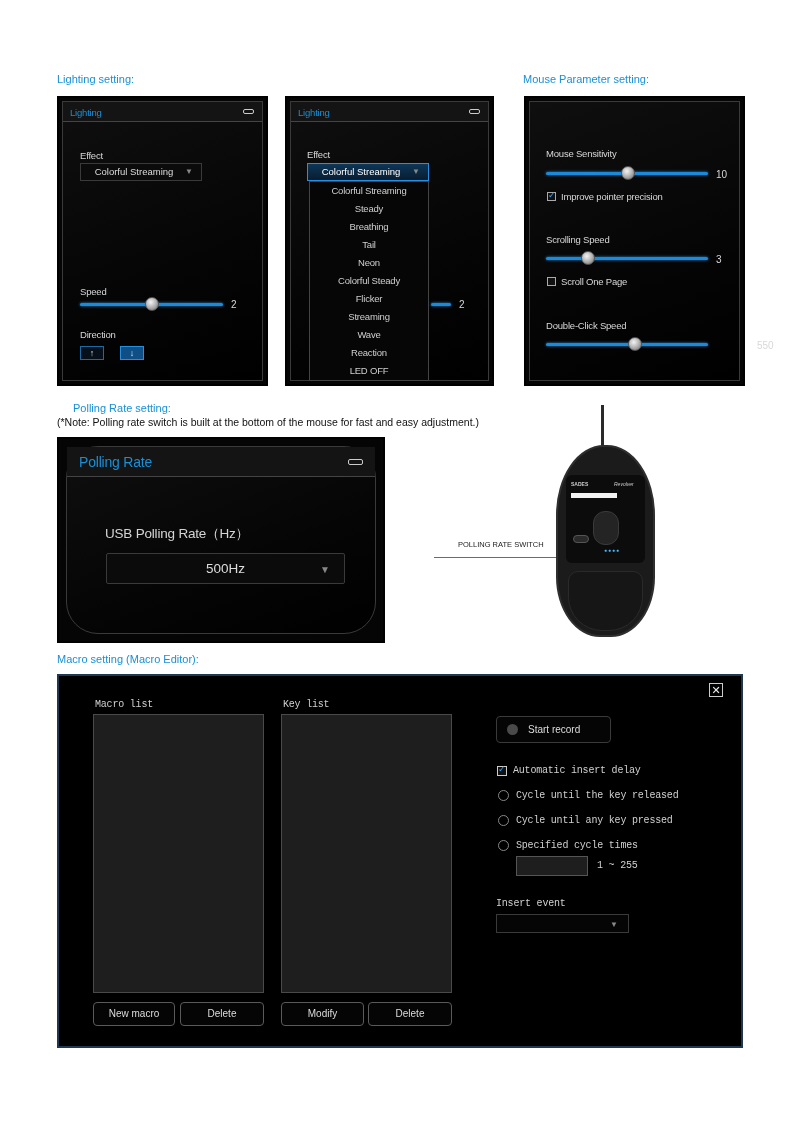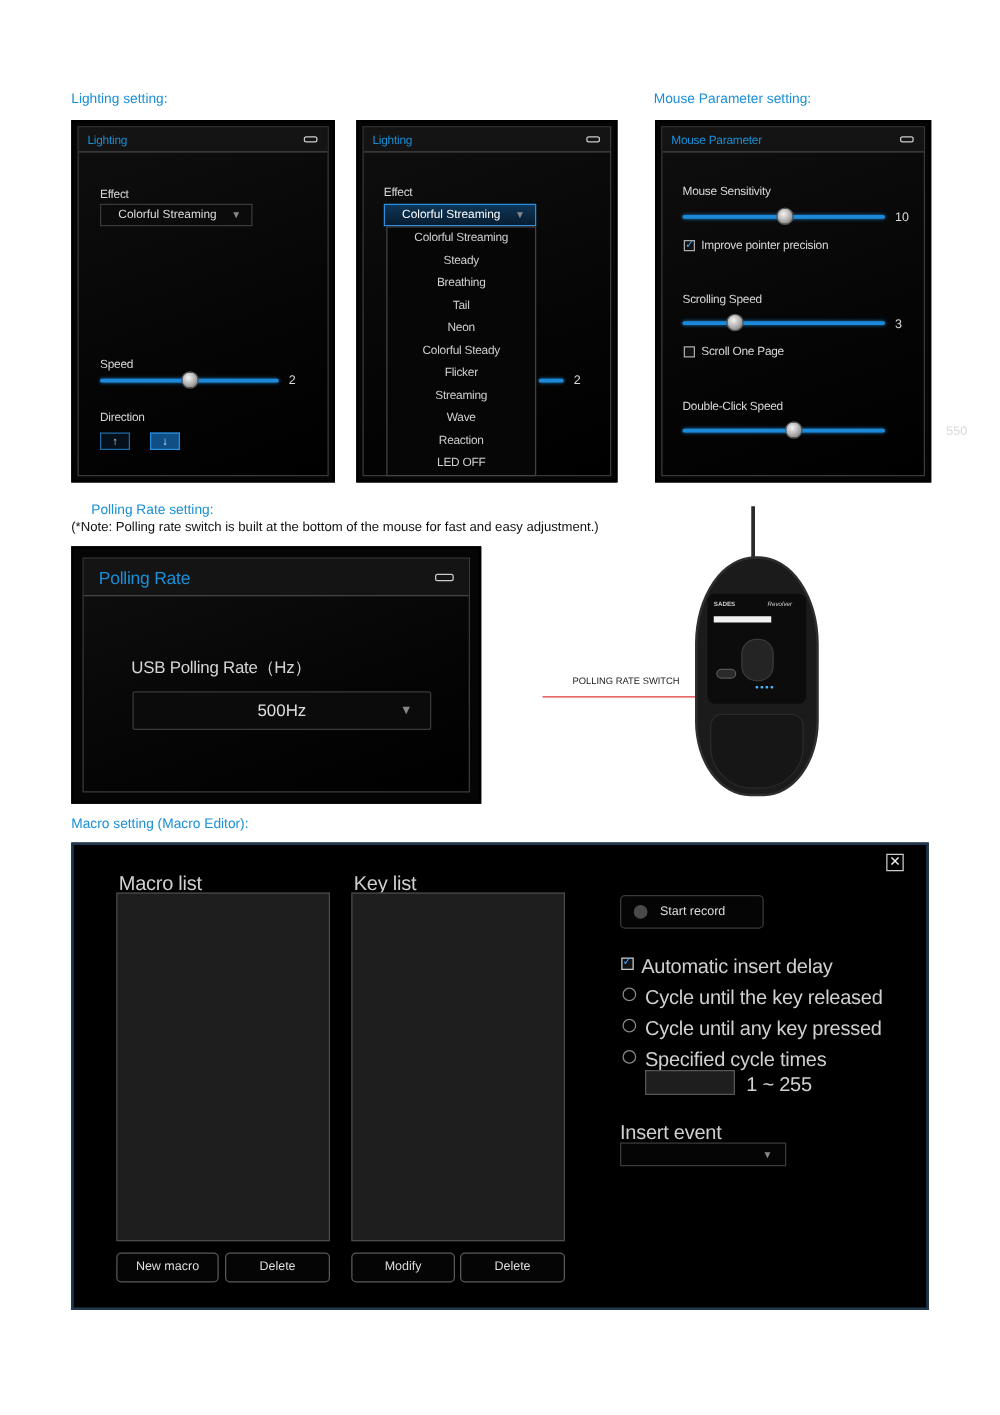--- a/index.html
+++ b/index.html
@@ -30,21 +30,21 @@
   .dd-item { height: 18px; line-height: 18px; text-align: center; color: #cfcfcf; font-size: 9.5px; letter-spacing: -0.2px; cursor: pointer; }
 
   .chk { position: absolute; width: 9px; height: 9px; border: 1px solid #aaa; background: #111; cursor: pointer; }
   .chk.on::after { content: "✓"; position: absolute; left: 0px; top: -3px; font-size: 9px; color: #3aa7ff; }
 
   
   .macro { position: absolute; left: 57px; top: 674px; width: 686px; height: 374px; background: #000; border: 2px solid #1f3850; }
   .list-box { position: absolute; background: #1e1e1e; border: 1px solid #4a4a4a; }
   .mbtn { position: absolute; height: 24px; border: 1px solid #5a5a5a; border-radius: 4px; background: #050505; color: #ddd; font-size: 10px; text-align: center; line-height: 22px; cursor: pointer; }
   .radio { position: absolute; width: 11px; height: 11px; border: 1px solid #888; border-radius: 50%; cursor: pointer; }
-  .mlbl { position: absolute; color: #d0d0d0; font-size: 16px; letter-spacing: -0.2px; }
+  .mlbl { position: absolute; color: #d0d0d0; font-size: 10px; letter-spacing: -0.2px; font-family: Liberation Mono, monospace; }
 </style>
 </head>
 <body>
 
 <div class="sec-title" style="left:57px;top:73px;">Lighting setting:</div>
 <div class="sec-title" style="left:523px;top:73px;">Mouse Parameter setting:</div>
 
 <div class="panel" style="left:57px;top:96px;width:211px;height:290px;">
   <div class="panel-inner" style="left:3px;right:3px;top:3px;bottom:3px;">
     <div class="panel-head">
@@ -90,24 +90,20 @@
       <div class="dd-item">Streaming</div>
       <div class="dd-item">Wave</div>
       <div class="dd-item">Reaction</div>
       <div class="dd-item">LED OFF</div>
     </div>
   </div>
 </div>
 
 <div class="panel" style="left:524px;top:96px;width:221px;height:290px;">
   <div class="panel-inner" style="left:3px;right:3px;top:3px;bottom:3px;">
-    <div class="panel-head">
-      <span class="panel-title">Mouse Parameter</span>
-      <span class="min-btn"></span>
-    </div>
     <div class="lbl" style="left:16px;top:46px;">Mouse Sensitivity</div>
     <div class="slider-track" style="left:16px;top:70px;width:162px;"></div>
     <div class="slider-thumb" style="left:91px;top:64px;"></div>
     <div class="val" style="left:186px;top:67px;">10</div>
     <div class="chk on" style="left:17px;top:90px;"></div>
     <div class="lbl" style="left:31px;top:89px;">Improve pointer precision</div>
     <div class="lbl" style="left:16px;top:132px;">Scrolling Speed</div>
     <div class="slider-track" style="left:16px;top:155px;width:162px;"></div>
     <div class="slider-thumb" style="left:51px;top:149px;"></div>
     <div class="val" style="left:186px;top:152px;">3</div>
@@ -117,21 +113,21 @@
     <div class="slider-track" style="left:16px;top:241px;width:162px;"></div>
     <div class="slider-thumb" style="left:98px;top:235px;"></div>
     <div class="val" style="left:186px;top:238px;margin-left:41px;">550</div>
   </div>
 </div>
 
 <div class="sec-title" style="left:57px;top:402px;padding-left:16px;">Polling Rate setting:</div>
 <div class="note" style="left:57px;top:416px;">(*Note: Polling rate switch is built at the bottom of the mouse for fast and easy adjustment.)</div>
 
 <div class="panel" style="left:57px;top:437px;width:328px;height:206px;">
-  <div class="panel-inner" style="left:7px;right:7px;top:7px;bottom:7px;">
+  <div class="panel-inner" style="left:7px;right:7px;top:7px;bottom:7px;border-radius:32px;">
     <div class="panel-head" style="height:30px;">
       <span class="panel-title" style="left:12px;top:7px;font-size:14px;">Polling Rate</span>
       <span class="min-btn" style="right:12px;top:12px;width:15px;height:6px;"></span>
     </div>
     <div class="lbl" style="left:38px;top:78px;font-size:13.5px;color:#d5d5d5;">USB Polling Rate（Hz）</div>
     <div class="select" style="left:39px;top:106px;width:239px;height:31px;line-height:29px;font-size:13.5px;padding-right:0;border-radius:2px;">
       <span>500Hz</span>
       <span class="arrow" style="right:14px;font-size:10px;">▼</span>
     </div>
   </div>

